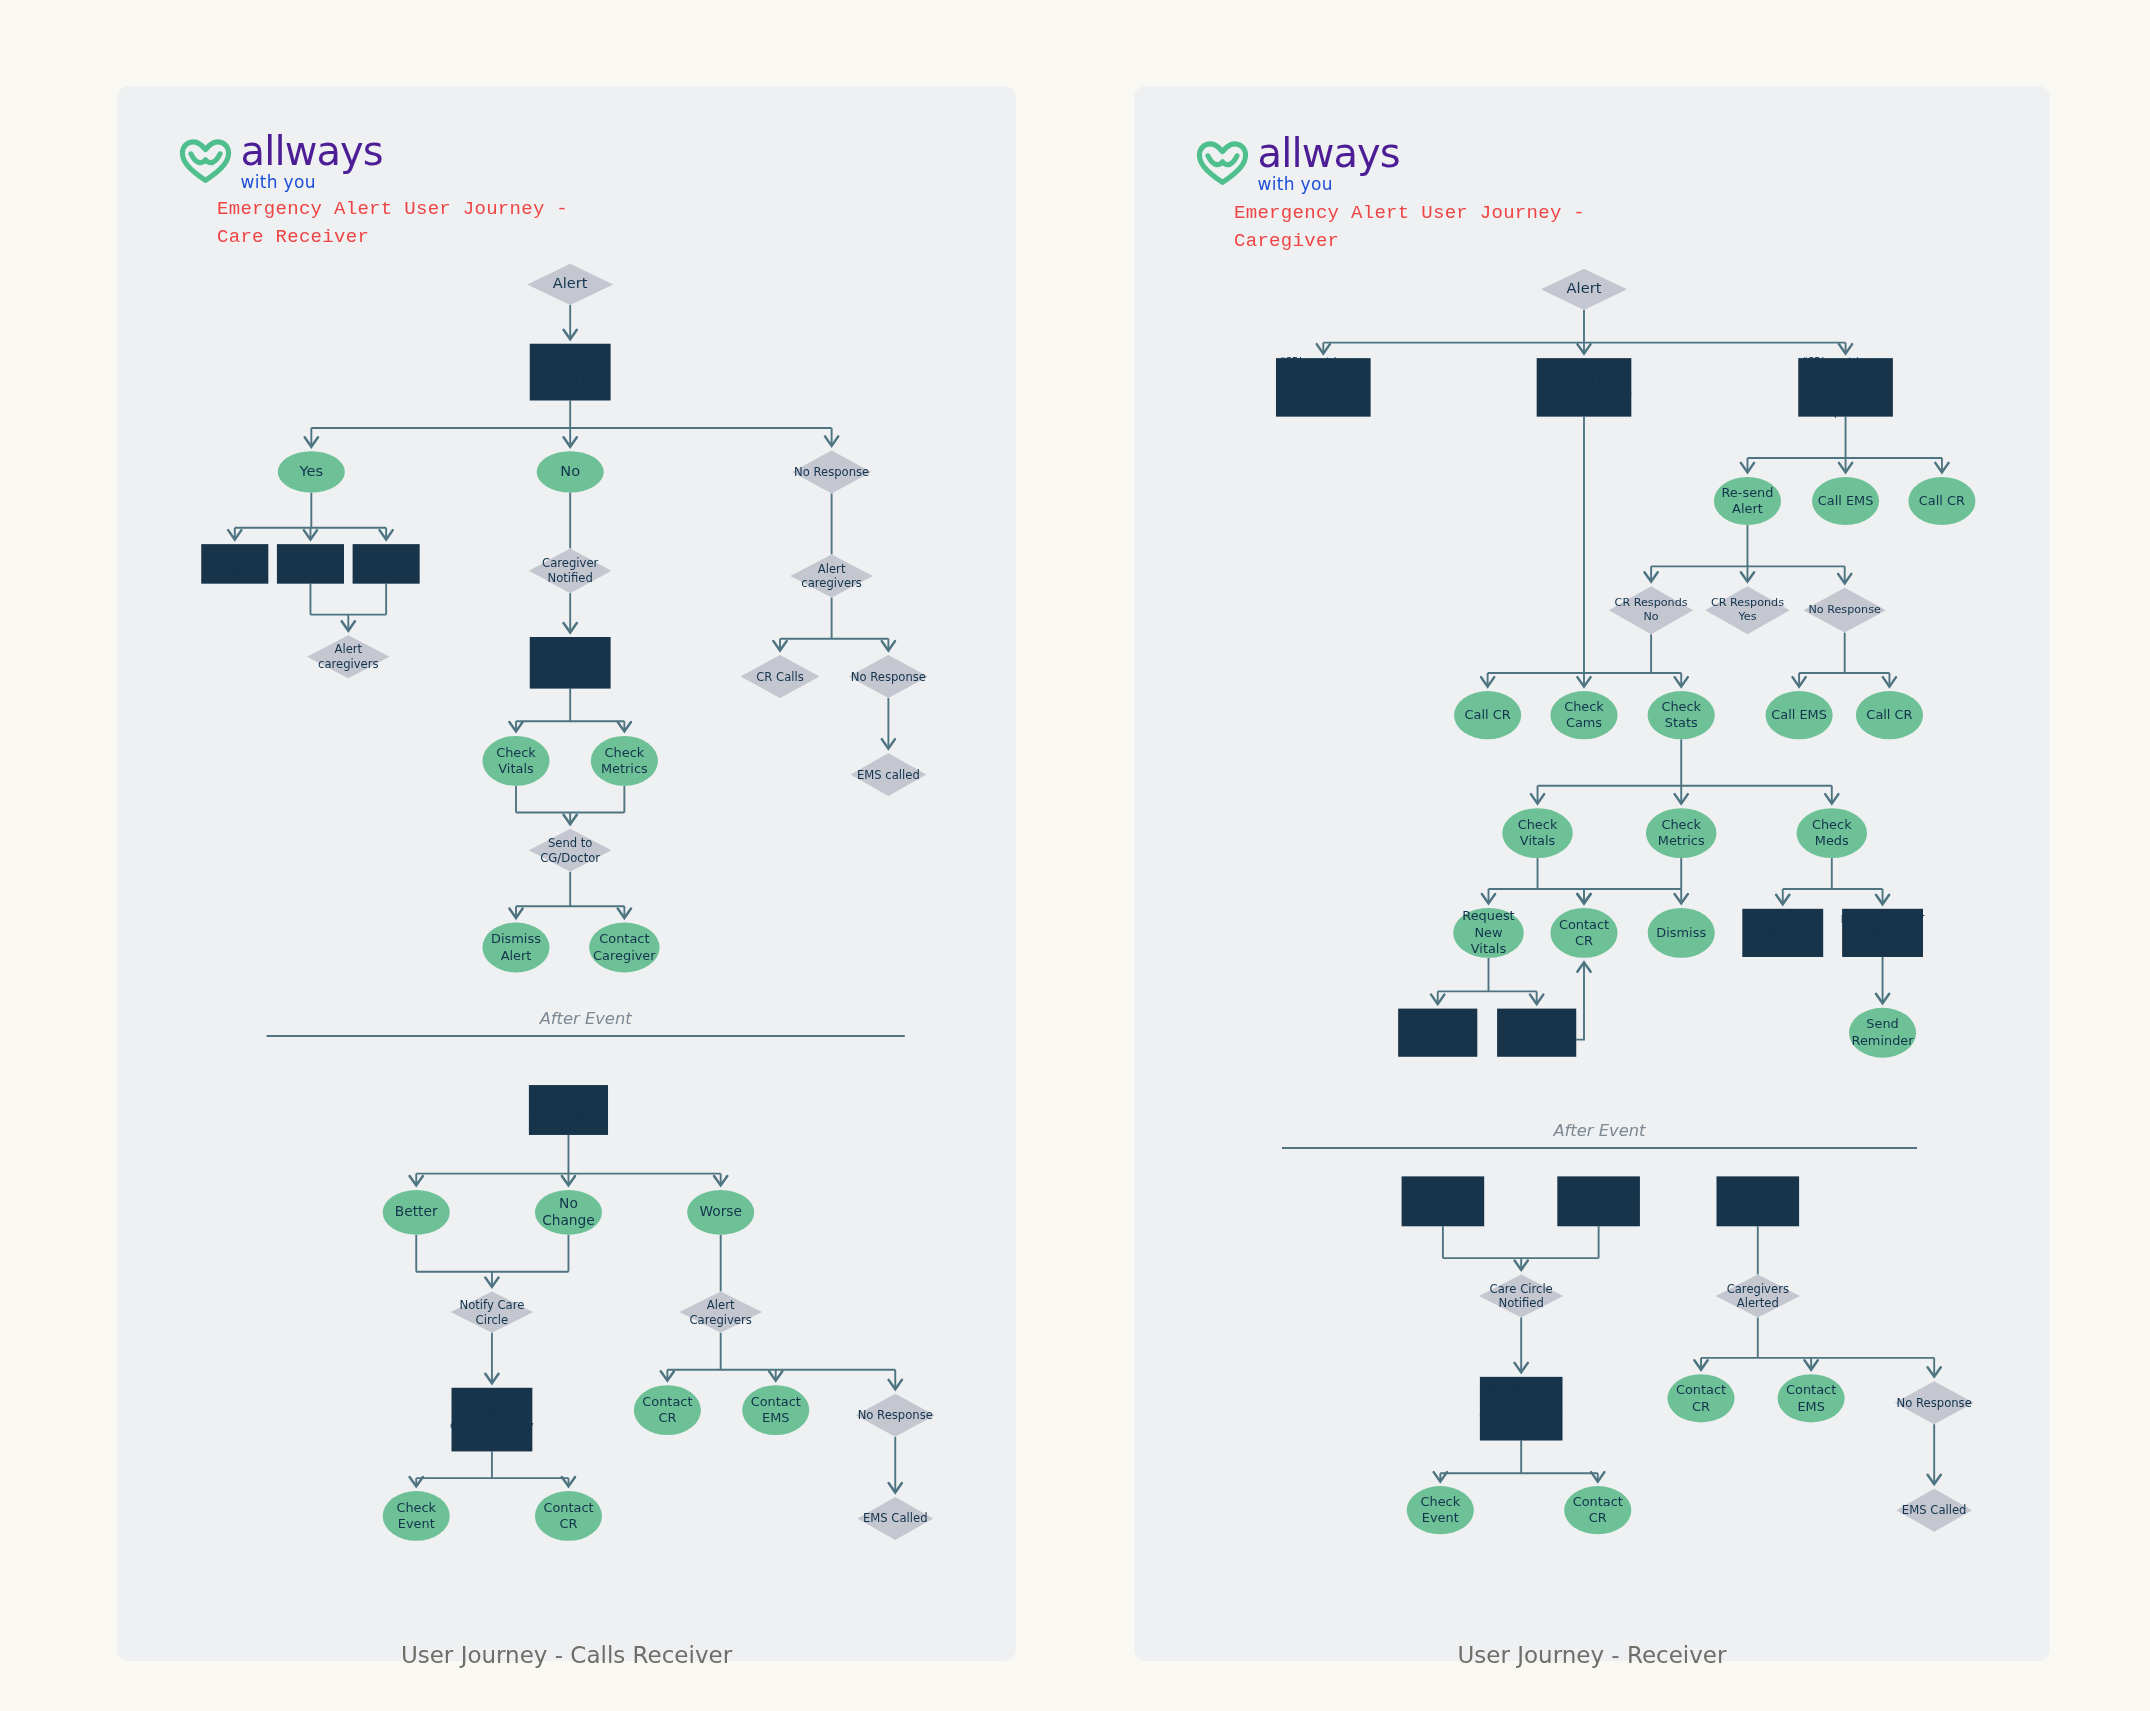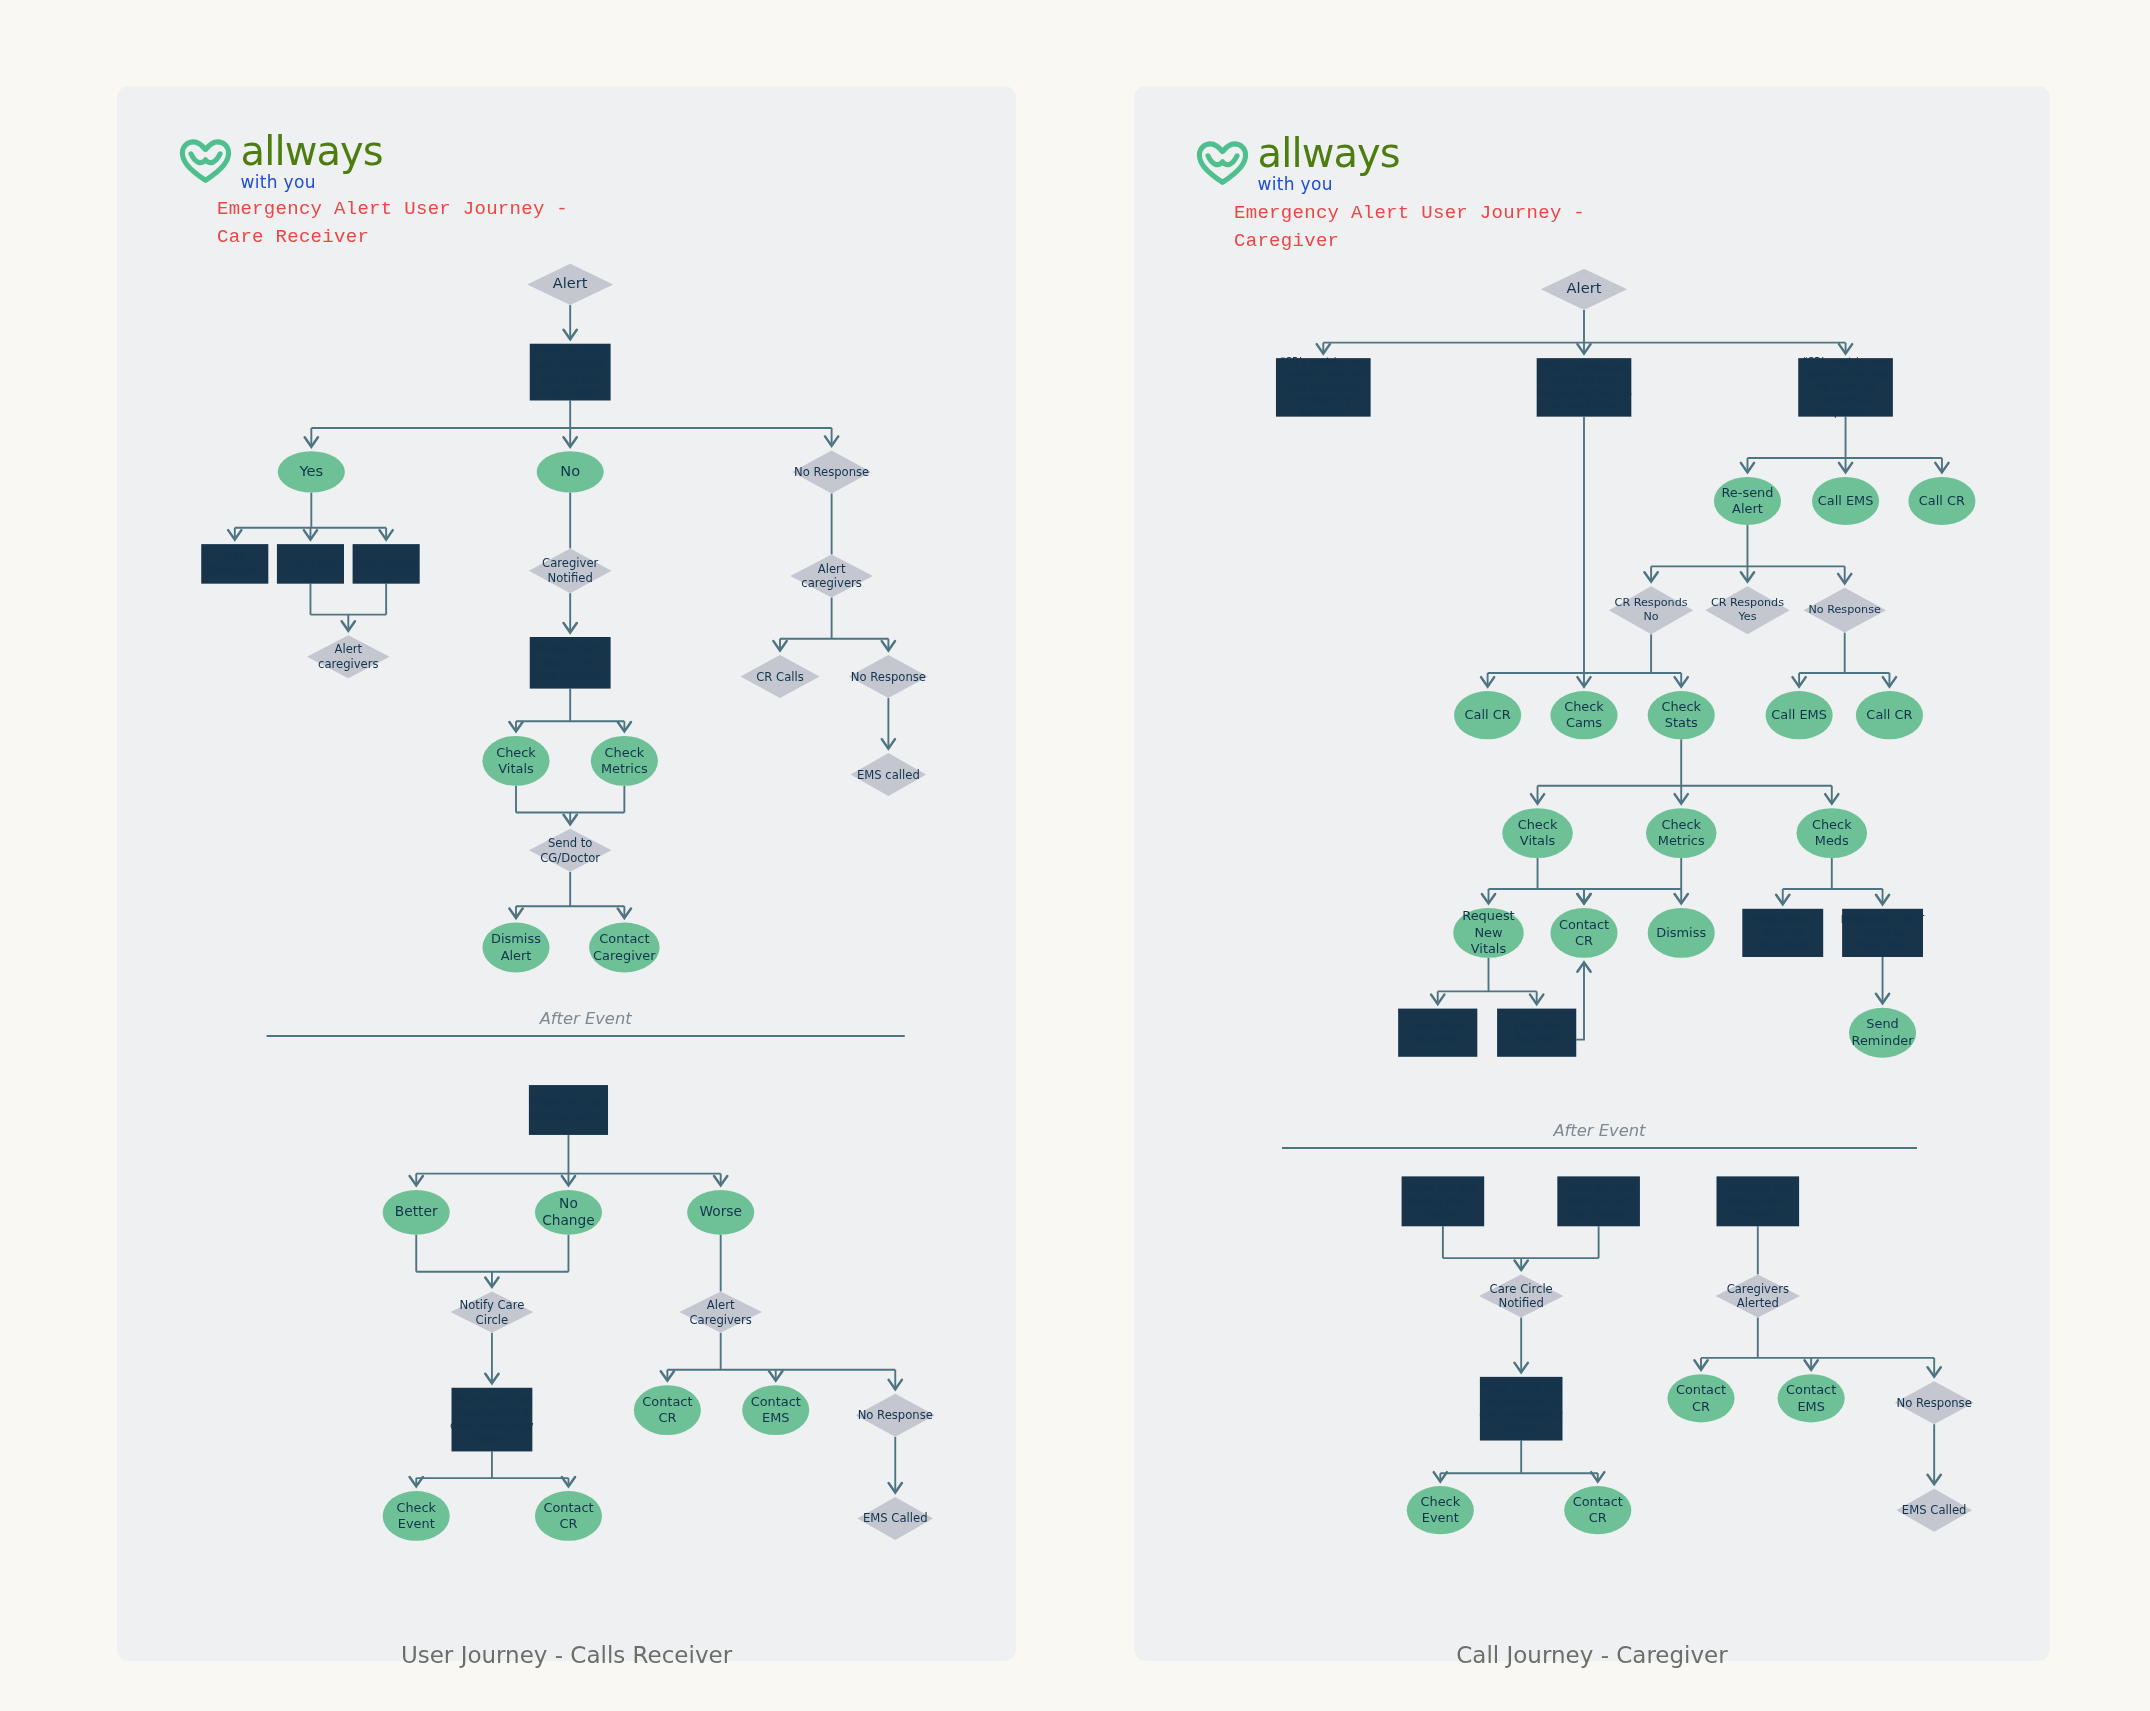--- a/index.html
+++ b/index.html
@@ -4,21 +4,21 @@
 <style>
   html,body{margin:0;padding:0;background:#faf8f2;}
   body{width:2151px;height:1711px;font-family:"Liberation Sans",sans-serif;-webkit-font-smoothing:antialiased;}
   .page{position:relative;width:2151px;height:1711px;background:#faf8f2;overflow:hidden;}
   .card{position:absolute;background:#eef0f2;border-radius:12px;}
   #card-cr{left:117px;top:86px;width:899px;height:1575px;}
   #card-cg{left:1134px;top:86px;width:916px;height:1575px;}
   .logo-wrap{position:absolute;display:flex;align-items:center;gap:8.6px;}
   .logo-mark{width:53px;height:45px;flex:0 0 auto;}
   .logo-text{display:flex;flex-direction:column;line-height:1;}
-  .logo-word{font-family:"DejaVu Sans",sans-serif;font-size:40px;font-weight:400;color:#4d7c0f;letter-spacing:-0.9px;}
+  .logo-word{font-family:"DejaVu Sans",sans-serif;font-size:40px;font-weight:400;color:#4c1d95;letter-spacing:-0.9px;}
   .logo-sub{font-family:"DejaVu Sans",sans-serif;font-size:17px;color:#1d4ed8;margin-top:3.4px;letter-spacing:0.3px;}
   .card-title{position:absolute;font-family:Liberation Mono, monospace;font-size:19px;line-height:1.45;color:#ef4444;white-space:pre-line;letter-spacing:0.3px;margin-left:36px;}
   .caption{position:absolute;font-family:"DejaVu Sans",sans-serif;font-size:23px;color:#6e6e68;text-align:center;width:100%;}
   .flow{position:absolute;left:0;top:0;}
   .sec-label{font-family:"DejaVu Sans",sans-serif;font-size:19px;fill:#7d8893;font-style:italic;}
   .n-text{font-family:"DejaVu Sans",sans-serif;fill:#12344d;text-anchor:middle;dominant-baseline:middle;}
   .edge{stroke:#4d7480;stroke-width:2.2;fill:none;}
 </style>
 </head>
 <body>
@@ -475,16 +475,16 @@
       <g>
         <ellipse cx="1857" cy="1755" rx="39" ry="28" fill="#6ec196"></ellipse>
         <text x="1857" y="1745.4" font-size="15" fill="#ffffff" class="n-text"><tspan x="1857" dy="0">Contact</tspan><tspan x="1857" dy="19.2">CR</tspan></text>
       </g>
       <g>
         <polygon points="2248,1730 2292,1755 2248,1780 2204,1755" fill="#c4c6d0"></polygon>
         <text x="2248" y="1755" font-size="13.5" fill="#12344d" class="n-text"><tspan x="2248" dy="0">EMS Called</tspan></text>
       </g>
     </svg>
 
-  <div class="caption" style="left:1134px;top:1642px;width:916px;">Call Journey - Caregiver</div>
+  <div class="caption" style="left:1134px;top:1642px;width:916px;">User Journey - Receiver</div>
 
 </div>
 
 
 </body></html>

